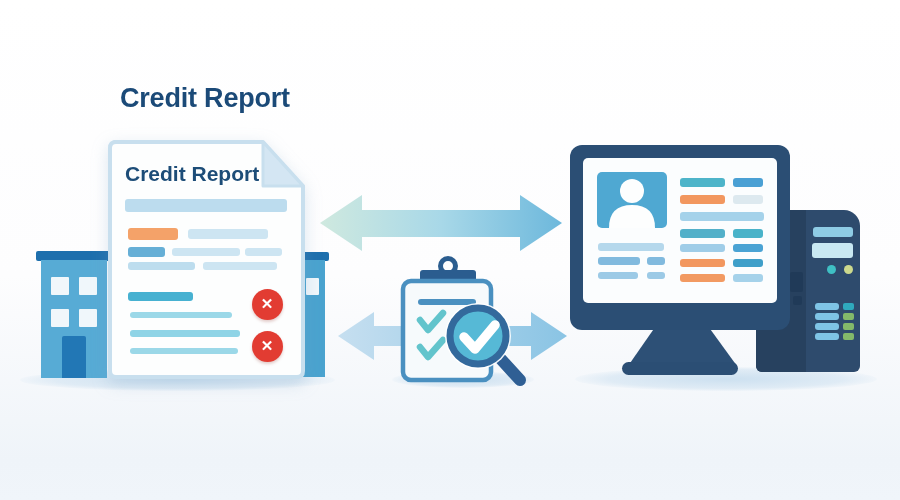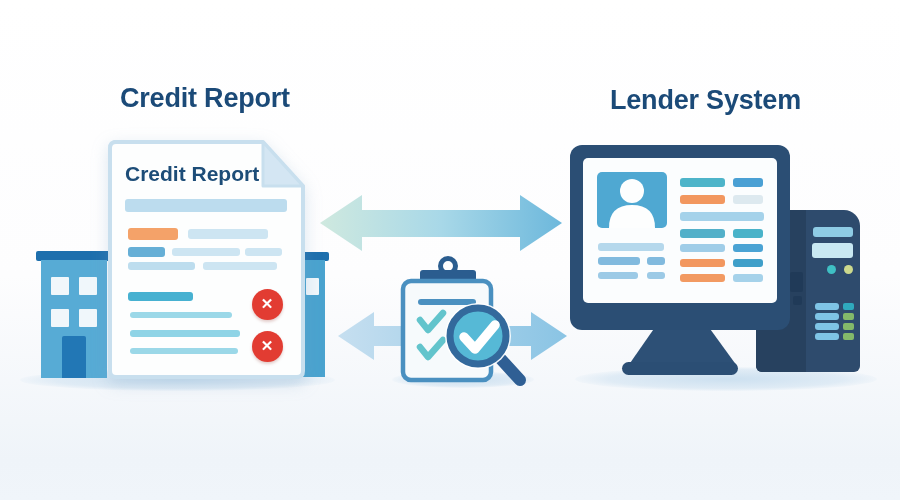--- a/index.html
+++ b/index.html
@@ -40,21 +40,20 @@
   .server-knob{position:absolute;background:#203a58;border-radius:2px;}
   .led{position:absolute;width:9px;height:9px;border-radius:50%;}
   .srv-sq{position:absolute;width:11px;height:7px;border-radius:2px;}
 </style>
 </head>
 <body>
 
 <div class="stage">
 
   <div class="title" style="left:120px;top:83px;">Credit Report</div>
-  <div class="title" style="left:610px;top:85px;">Lender System</div>
 
   <div class="shadow" style="left:20px;top:369px;width:315px;height:22px;"></div>
   <div class="shadow" style="left:392px;top:371px;width:142px;height:17px;"></div>
   <div class="shadow" style="left:575px;top:367px;width:302px;height:24px;"></div>
 
   <div class="abs" style="left:36px;top:251px;width:76px;height:127px;">
     <div class="roof" style="left:0;top:0;width:76px;height:10px;"></div>
     <div class="abs" style="left:5px;top:9px;width:66px;height:118px;background:#57abd5;">
       <div class="bwin" style="left:10px;top:17px;width:18px;height:18px;"></div>
       <div class="bwin" style="left:38px;top:17px;width:18px;height:18px;"></div>

